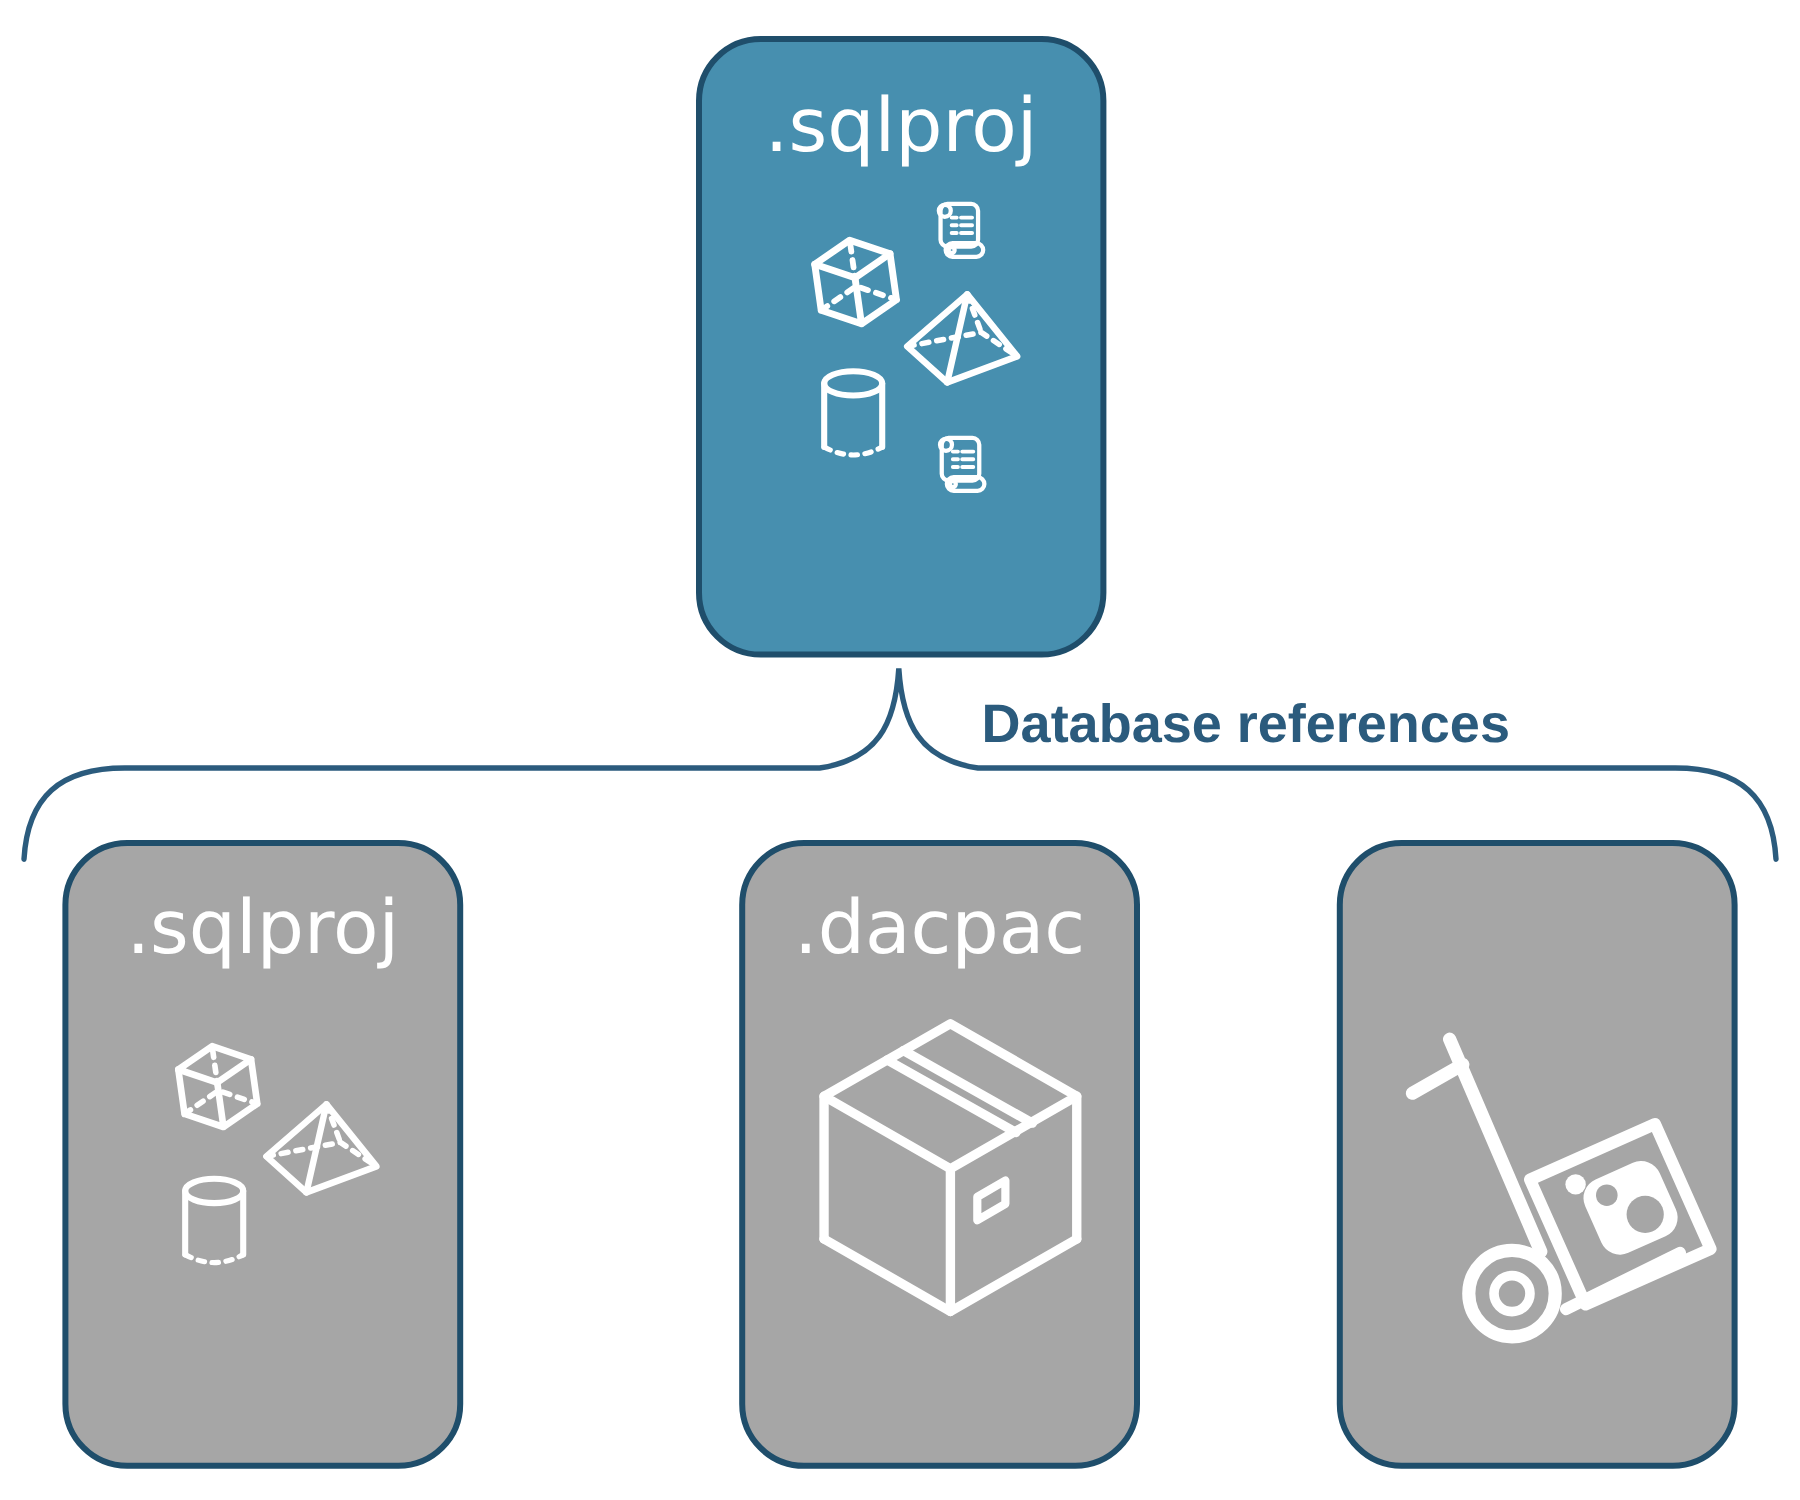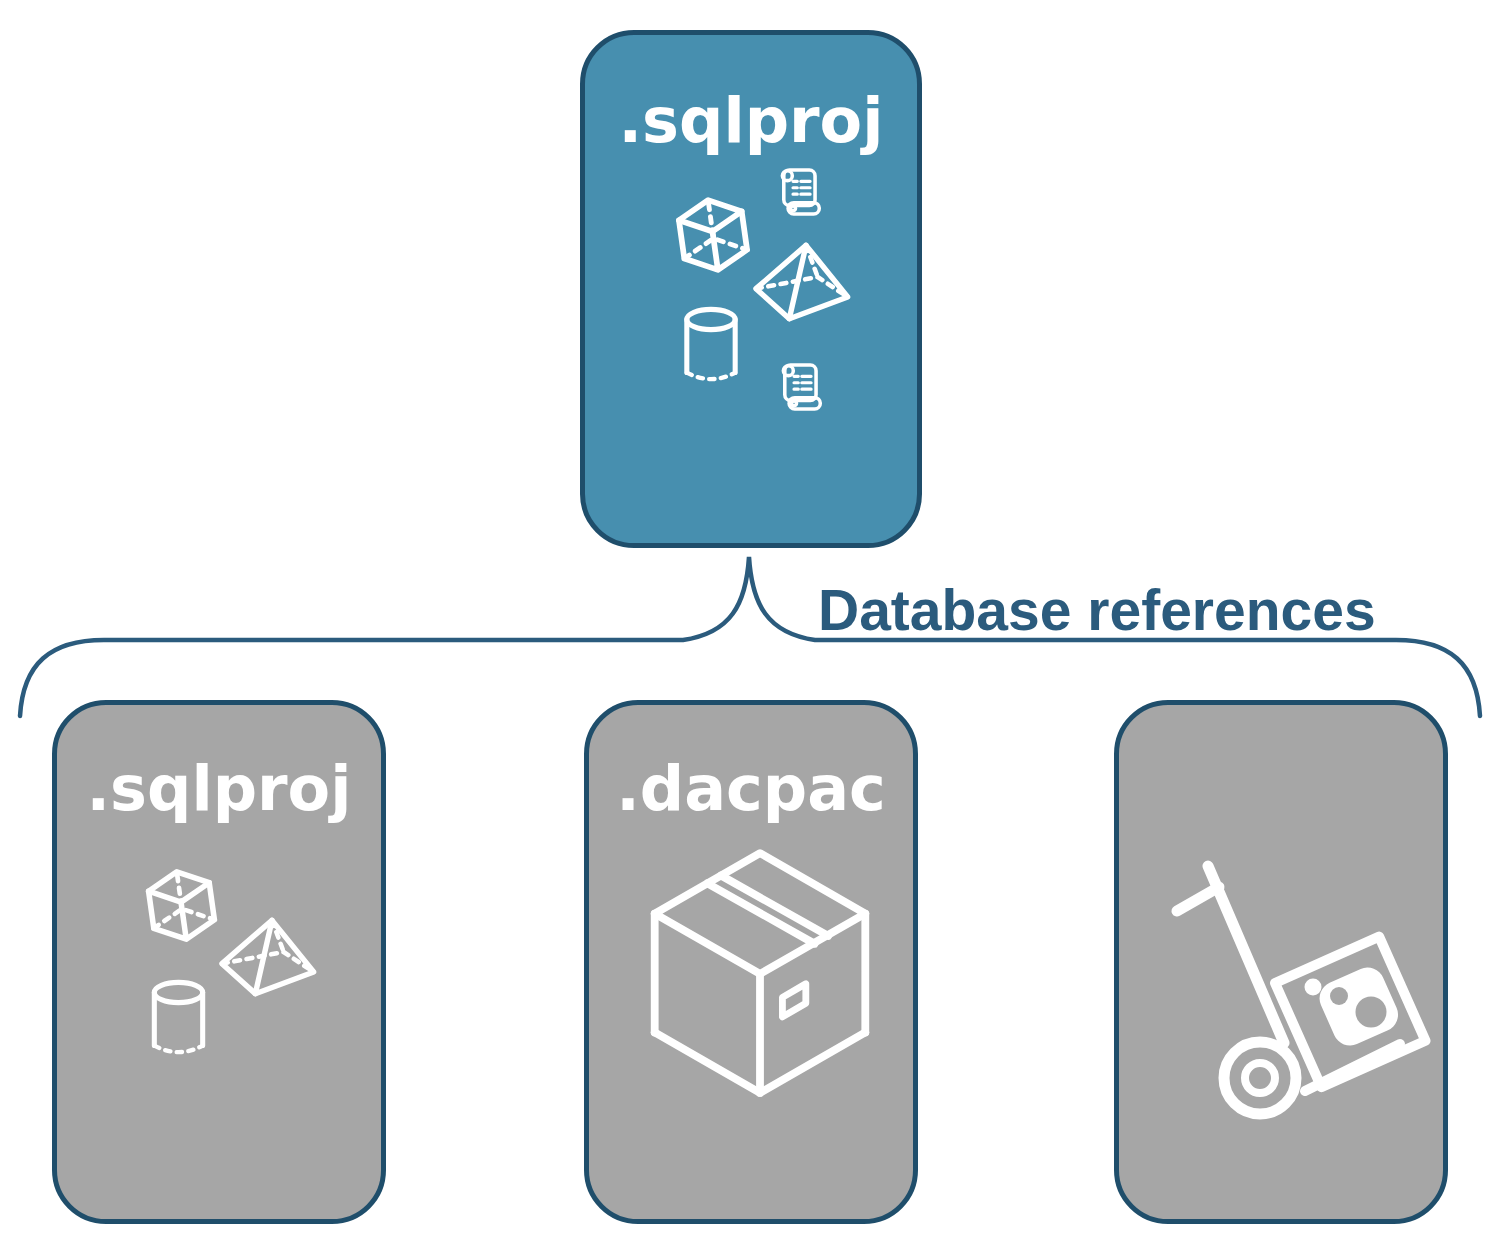--- a/index.html
+++ b/index.html
@@ -4,24 +4,24 @@
 <title>SQL project database references diagram</title>
 <style>
   html,body{margin:0;padding:0;background:#ffffff;}
   body{width:1500px;height:1250px;position:relative;font-family:"DejaVu Sans",sans-serif;}
   .canvas{position:absolute;left:0;top:0;width:1500px;height:1250px;overflow:hidden;}
 
   .card{position:absolute;border:5px solid #1F4E6B;border-radius:54px;box-sizing:border-box;}
   .card-parent{left:580px;top:30px;width:342px;height:518px;background:#478FAF;}
   .card-child{top:700px;width:334px;height:524px;background:#A6A6A6;}
   #child-sqlproj{left:52px;}
-  #child-dacpac{left:584px;}
+  #child-dacpac{left:616px;}
   #child-nupkg{left:1114px;}
 
-  .card-title{margin:16px;padding-top:34px;text-align:center;font-weight:bold;
+  .card-title{margin:0;padding-top:34px;text-align:center;font-weight:normal;
               font-size:62px;line-height:1.1;color:#ffffff;letter-spacing:0;}
   .card-parent .card-title{padding-top:36px;}
 
   .icon{position:absolute;}
   .icon svg{display:block;width:100%;height:100%;overflow:visible;}
 
   
   .card-parent .pos-scroll-1{left:186px;top:128px;width:54px;height:58px;}
   .card-parent .pos-cube{left:84px;top:156px;width:88px;height:88px;}
   .card-parent .pos-pyramid{left:166px;top:202px;width:100px;height:90px;}
@@ -35,21 +35,21 @@
 
   
   #child-dacpac .pos-package{left:54px;top:135px;width:234px;height:266px;}
 
   
   #child-nupkg .pos-truck{left:50px;top:150px;width:252px;height:252px;}
 
   .connector-svg{position:absolute;left:0;top:0;width:1500px;height:1250px;pointer-events:none;}
   .connector-label{position:absolute;left:818px;top:577px;white-space:nowrap;
                    font-family:"Liberation Sans",sans-serif;font-weight:bold;
-                   font-size:57px;color:#2B5B7D;}
+                   font-size:45px;color:#2B5B7D;}
 </style>
 </head>
 <body>
 
 <div class="canvas">
 
   <svg class="connector-svg" viewBox="0 0 1500 1250" xmlns="http://www.w3.org/2000/svg">
     <path d="M 20 716 C 23 664 50 640 104 640 L 683 640 C 731 633 746 604 749 557
              C 752 604 767 633 815 640 L 1396 640 C 1450 640 1477 664 1480 716" fill="none" stroke="#2B5B7D" stroke-width="4.5" stroke-linecap="round"></path>
   </svg>

